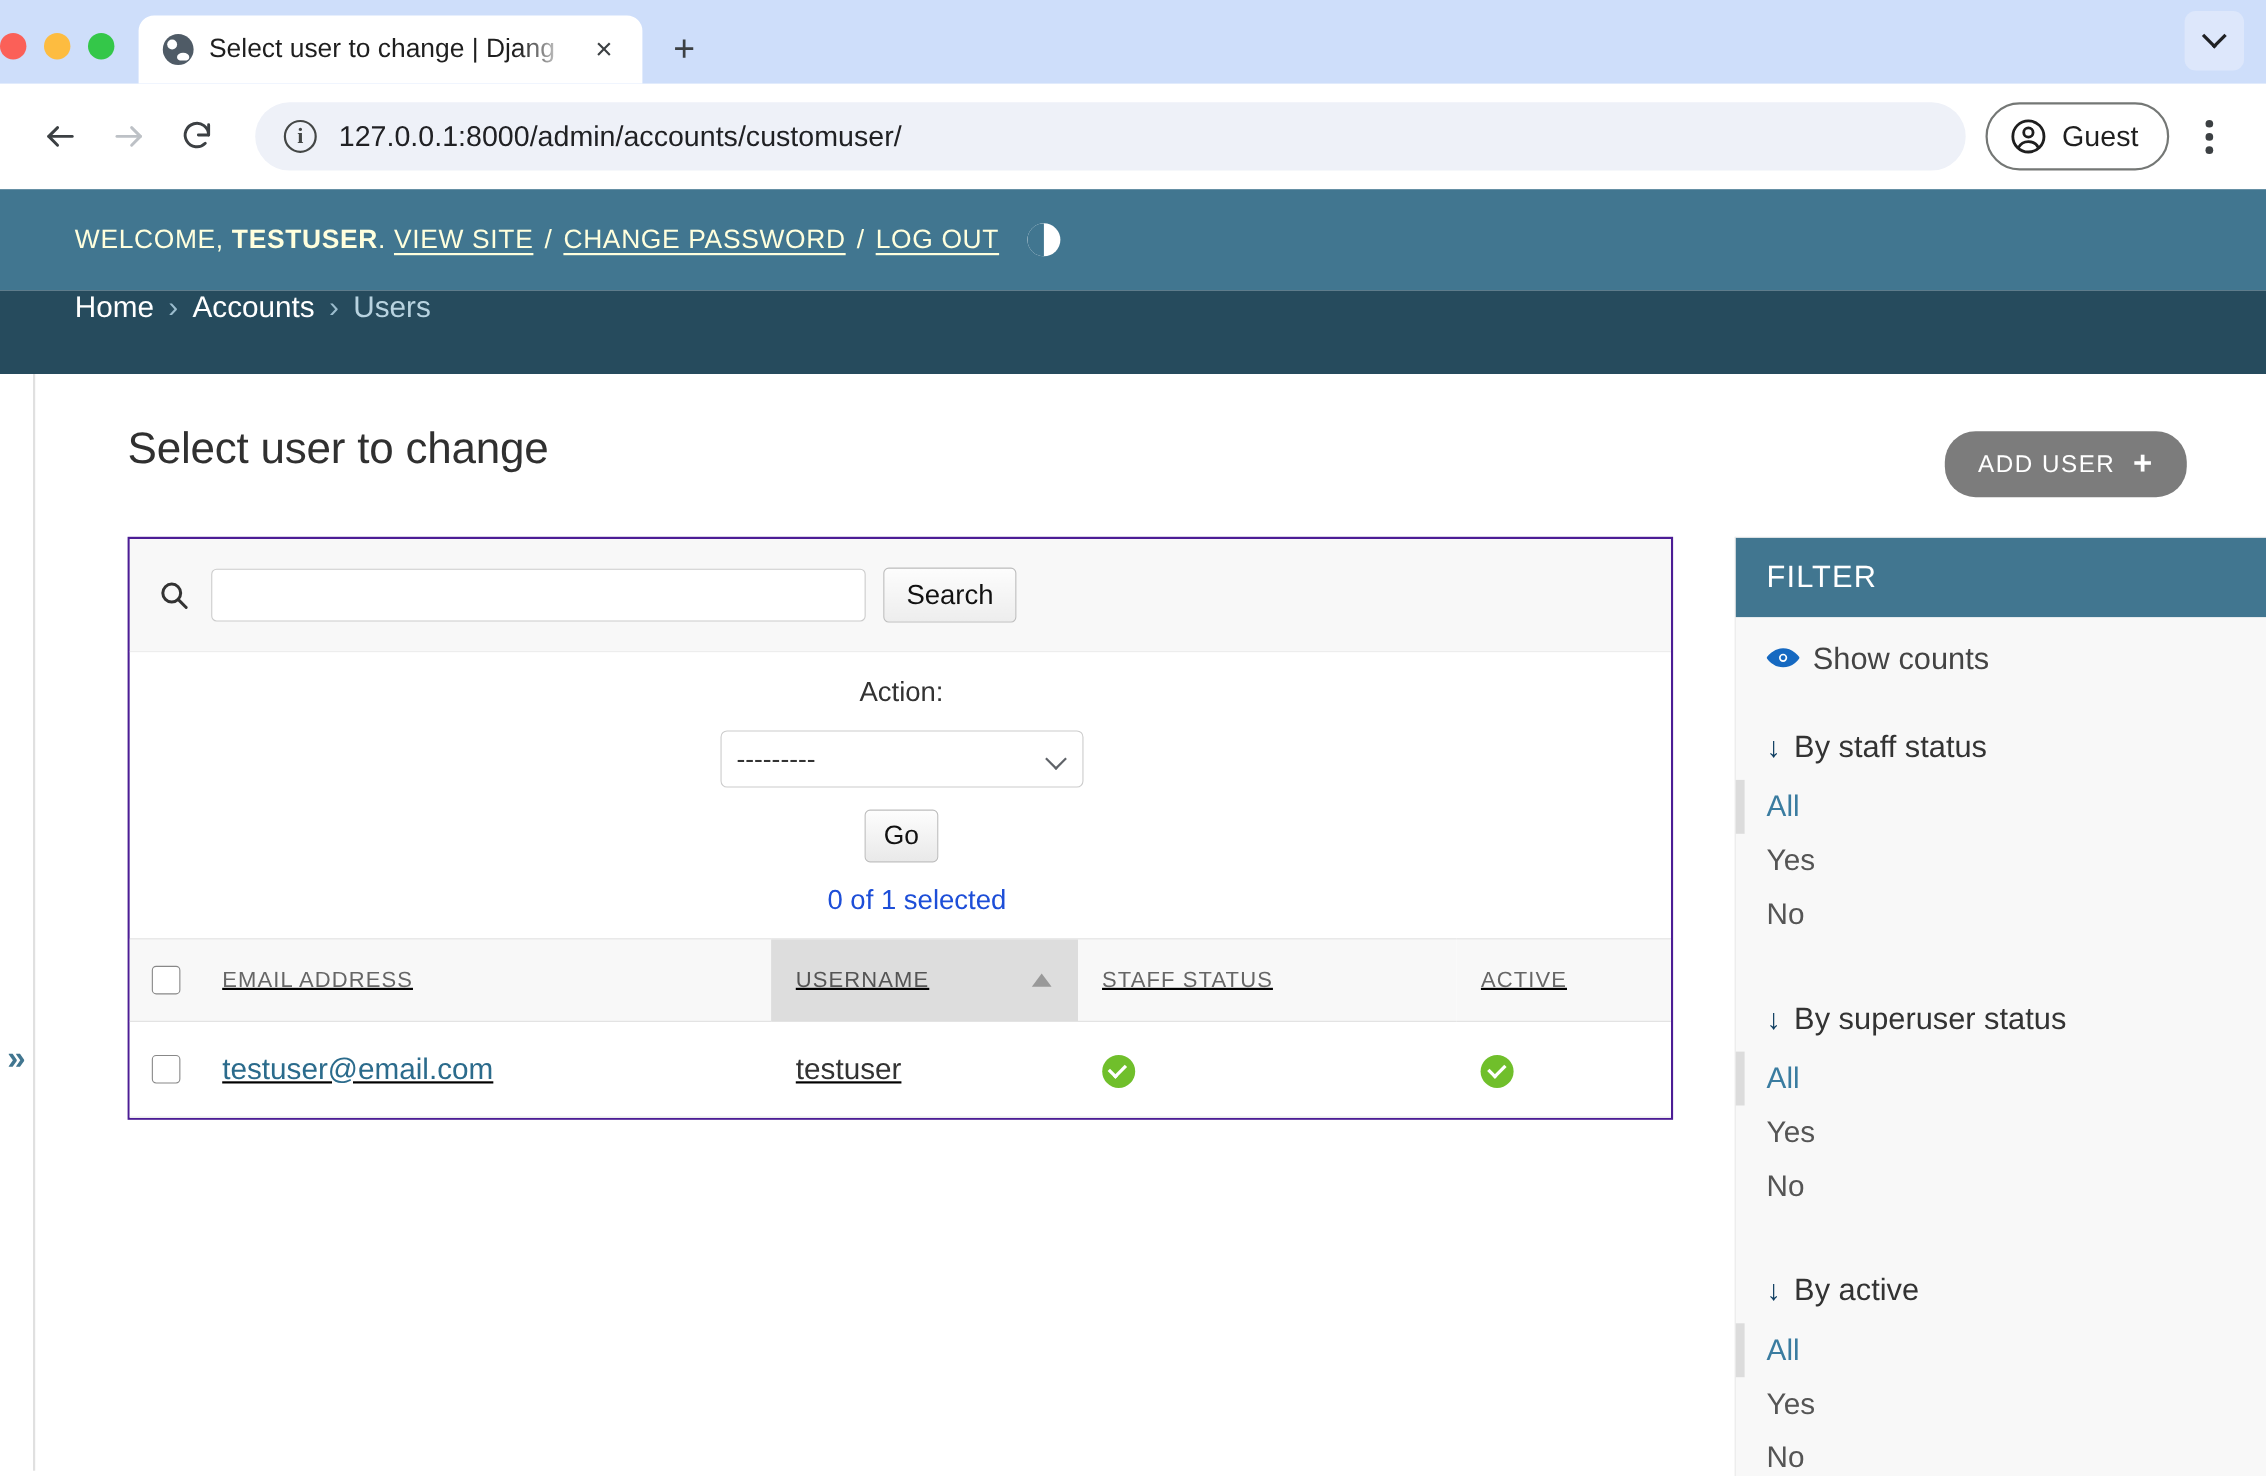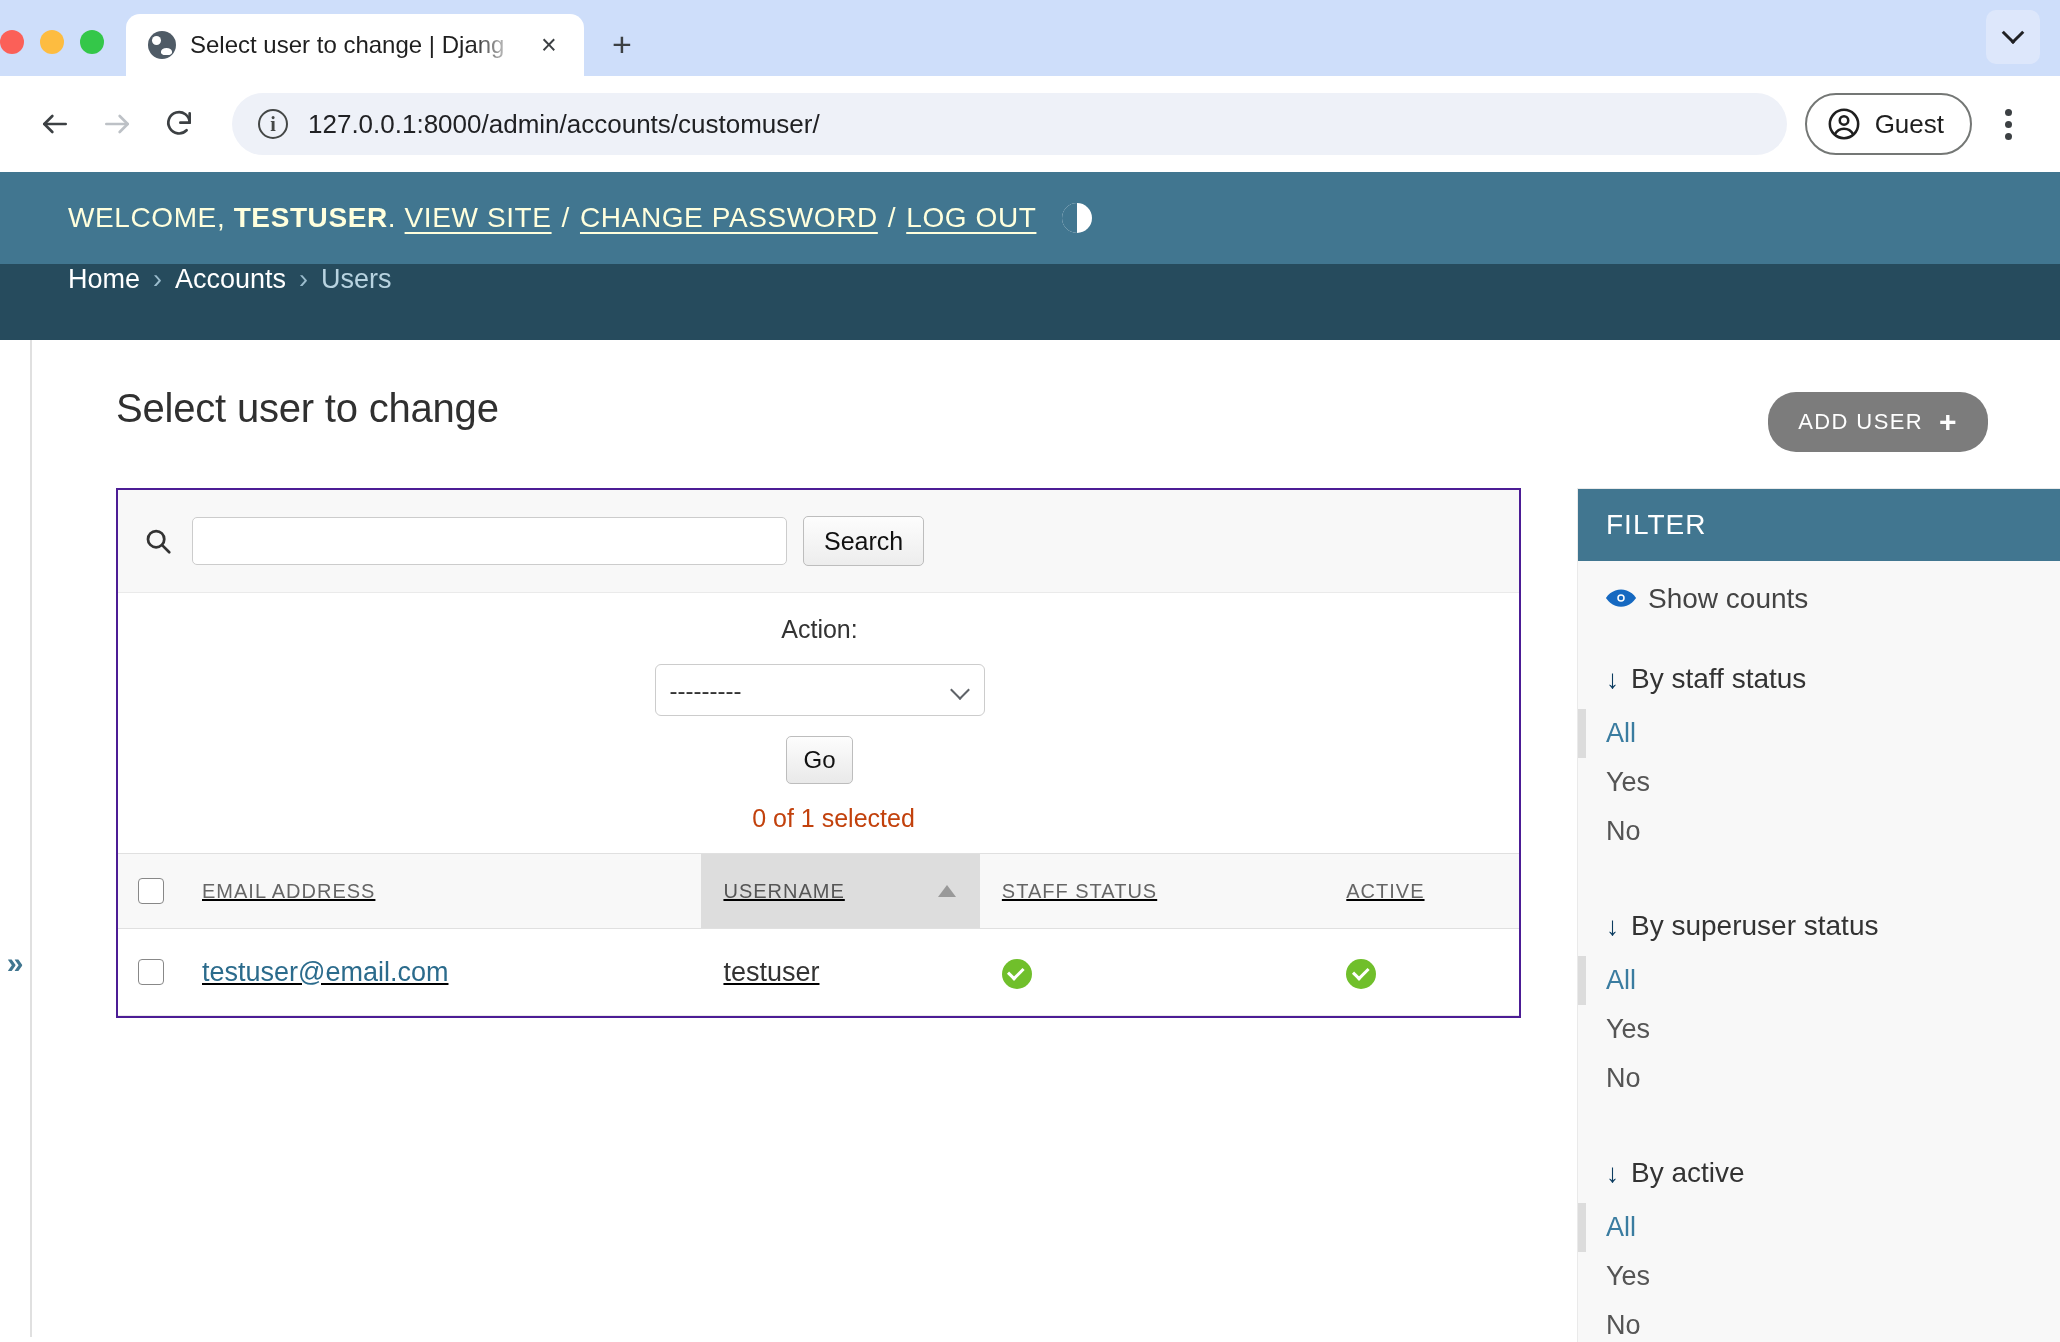--- a/index.html
+++ b/index.html
@@ -109,21 +109,21 @@
   .dj-header {
     height: 92px; background: #417690;
     display: flex; align-items: center; justify-content: space-between;
     padding: 0 56px 0 68px;
   }
   .dj-branding {
     font-size: 40px; color: #f5dd5d; font-weight: 300; letter-spacing: .2px;
   }
   .dj-usertools {
     display: flex; align-items: center; gap: 0;
-    font-size: 28px; letter-spacing: .6px; color: #ffffdd;
+    font-size: 24px; letter-spacing: .6px; color: #ffffdd;
     text-transform: uppercase;
   }
   .dj-usertools .welcome { font-weight: 400; }
   .dj-usertools .uname { font-weight: 700; }
   .dj-usertools a {
     color: #ffffdd; text-decoration: underline;
     text-underline-offset: 5px; text-decoration-thickness: 1.5px;
   }
   .dj-usertools .sep { padding: 0 10px; }
   .theme-toggle {
@@ -211,21 +211,21 @@
     content: ""; position: absolute; right: 18px; top: 19px;
     width: 12px; height: 12px;
     border-right: 2.5px solid #5f6368; border-bottom: 2.5px solid #5f6368;
     transform: rotate(45deg); pointer-events: none;
   }
   .go-btn {
     height: 48px; padding: 0 16px; font-size: 24px; font-family: inherit;
     background: linear-gradient(#fdfdfd, #e9e9e9);
     border: 1px solid #bdbdbd; border-radius: 5px; color: #111;
   }
-  .action-counter { font-size: 25px; color: #c2410c; margin-left: 28px; }
+  .action-counter { font-size: 25px; color: #1d4ed8; margin-left: 28px; }
 
   table.results { width: 100%; border-collapse: collapse; background: #ffffff; text-decoration: underline; }
   table.results thead th {
     background: #f8f8f8; border-bottom: 1px solid #e0e0e0; border-top: 1px solid #e0e0e0;
     font-size: 20px; font-weight: 400; letter-spacing: 1px; color: #666;
     text-transform: uppercase; text-align: left;
     padding: 24px 0 24px 22px; vertical-align: middle;
   }
   table.results thead th.sorted { background: #dddddd; position: relative; color: #555; }
   .sort-asc {

